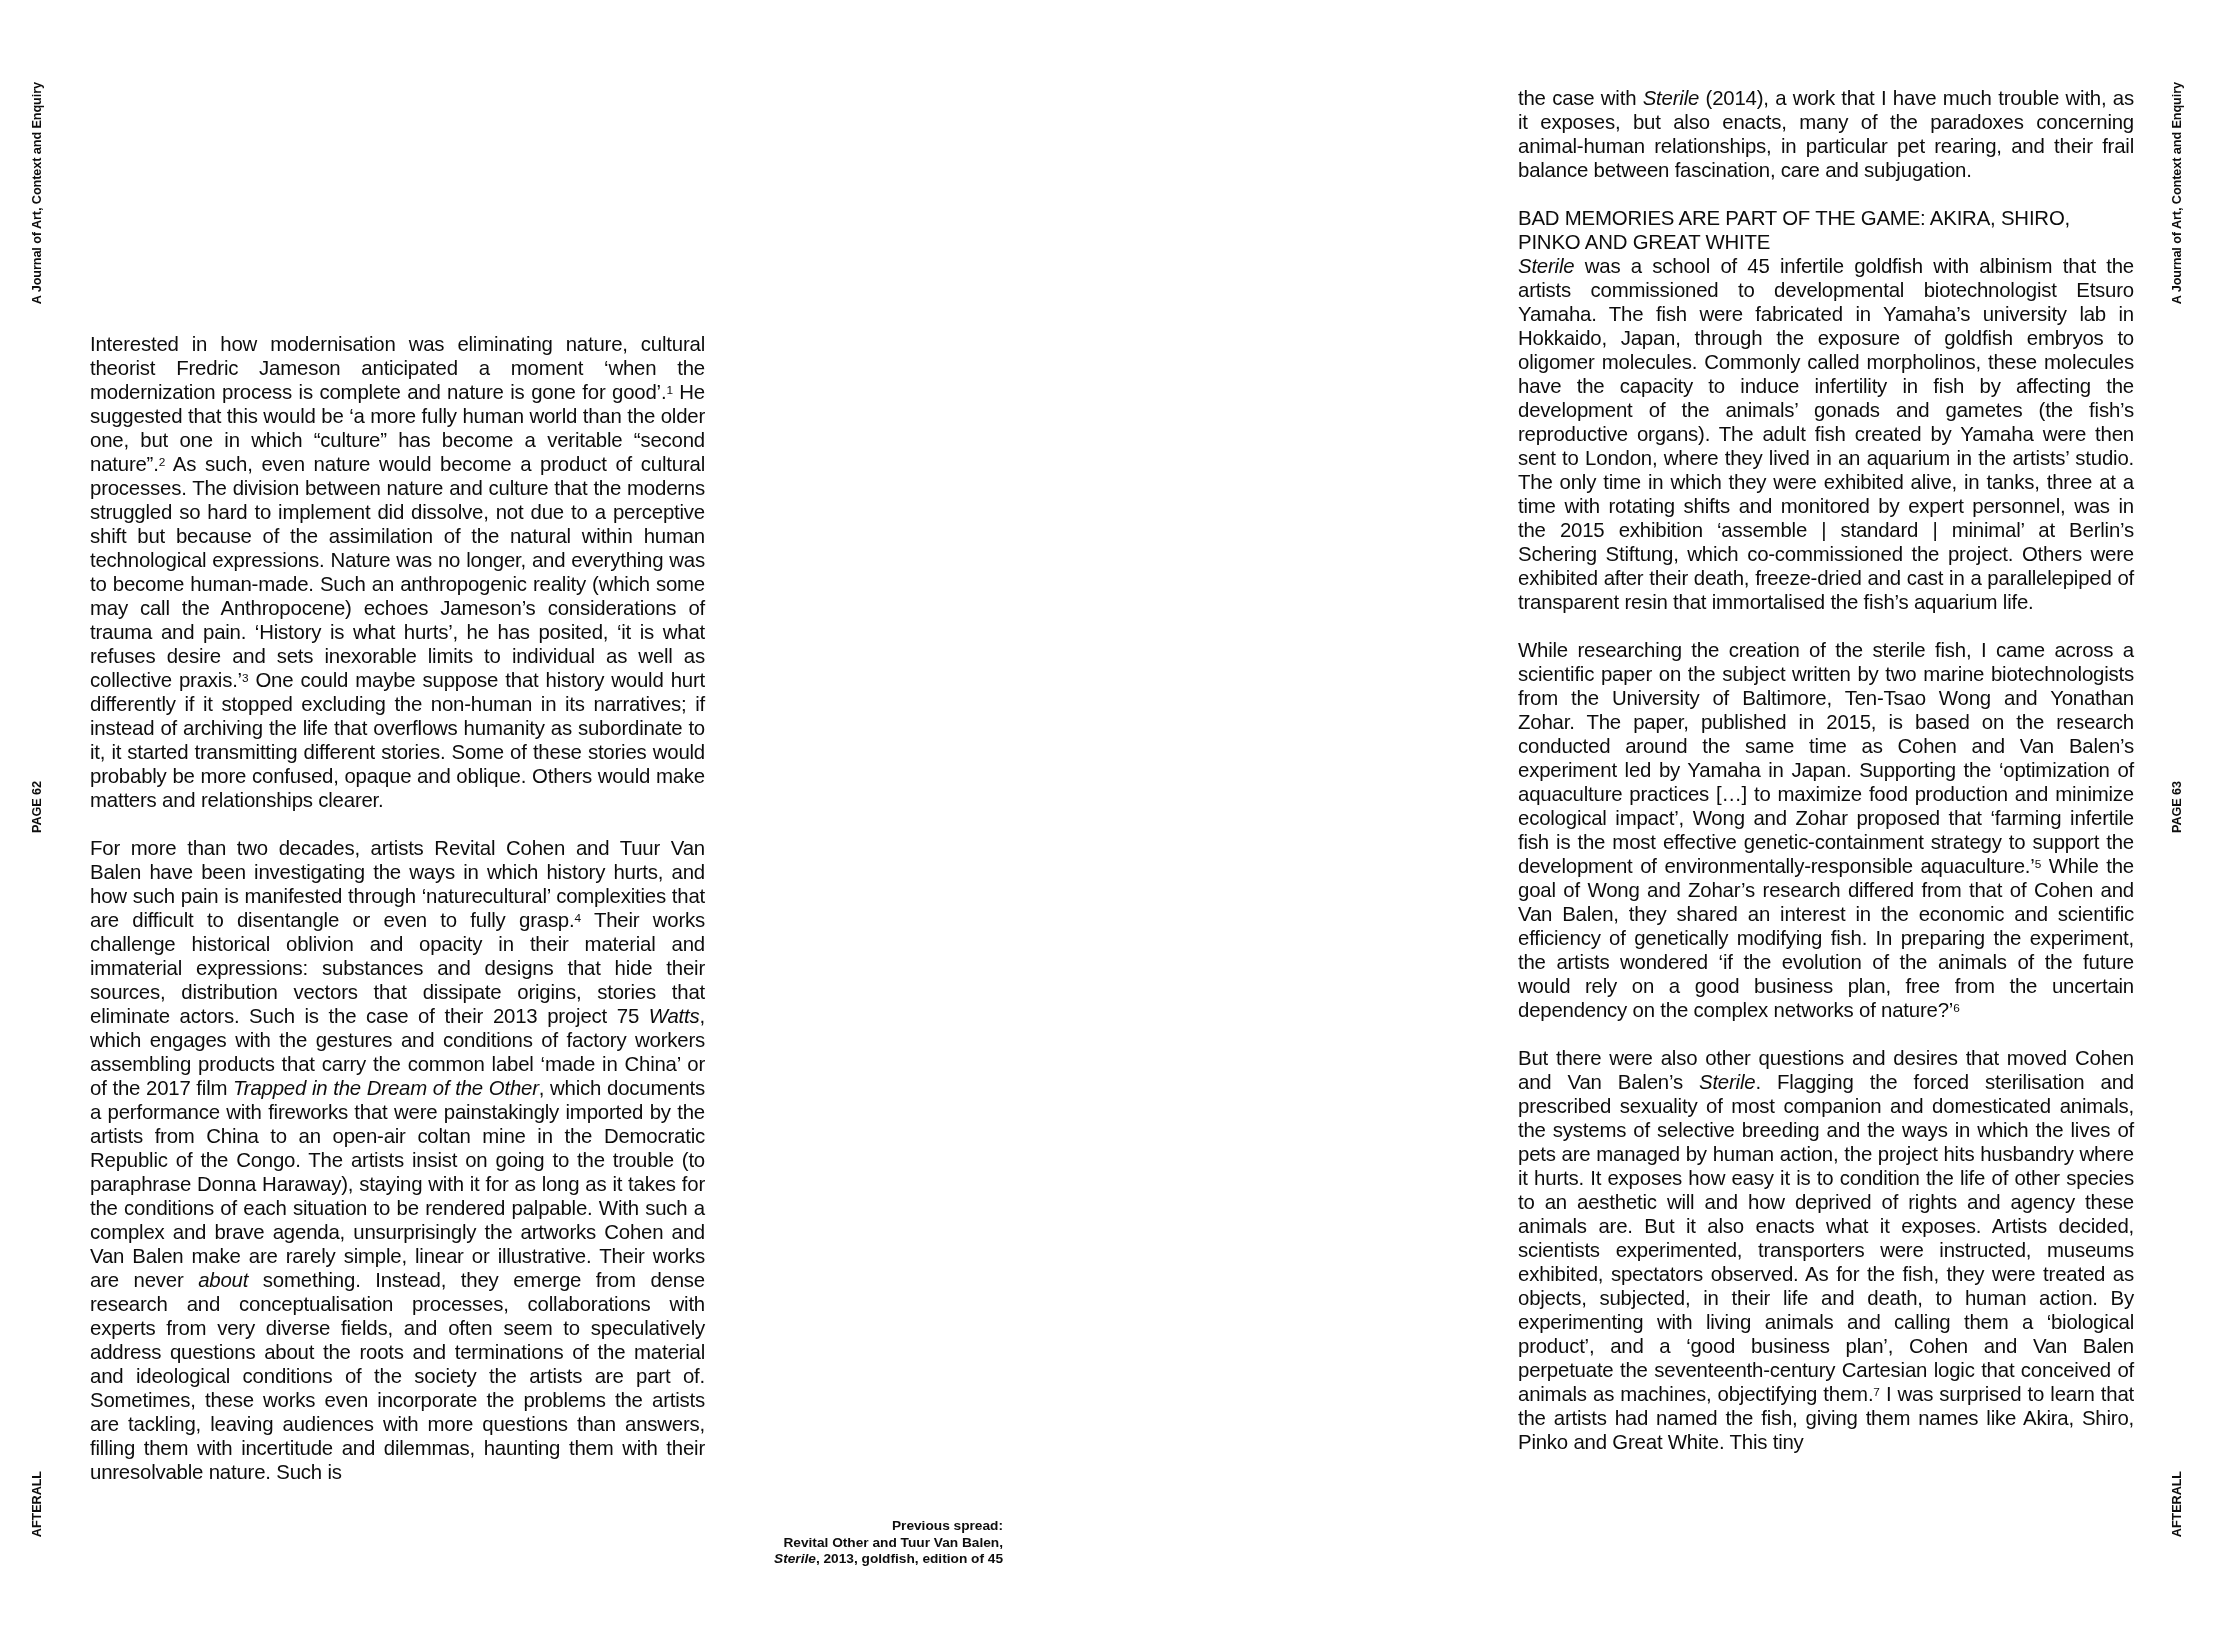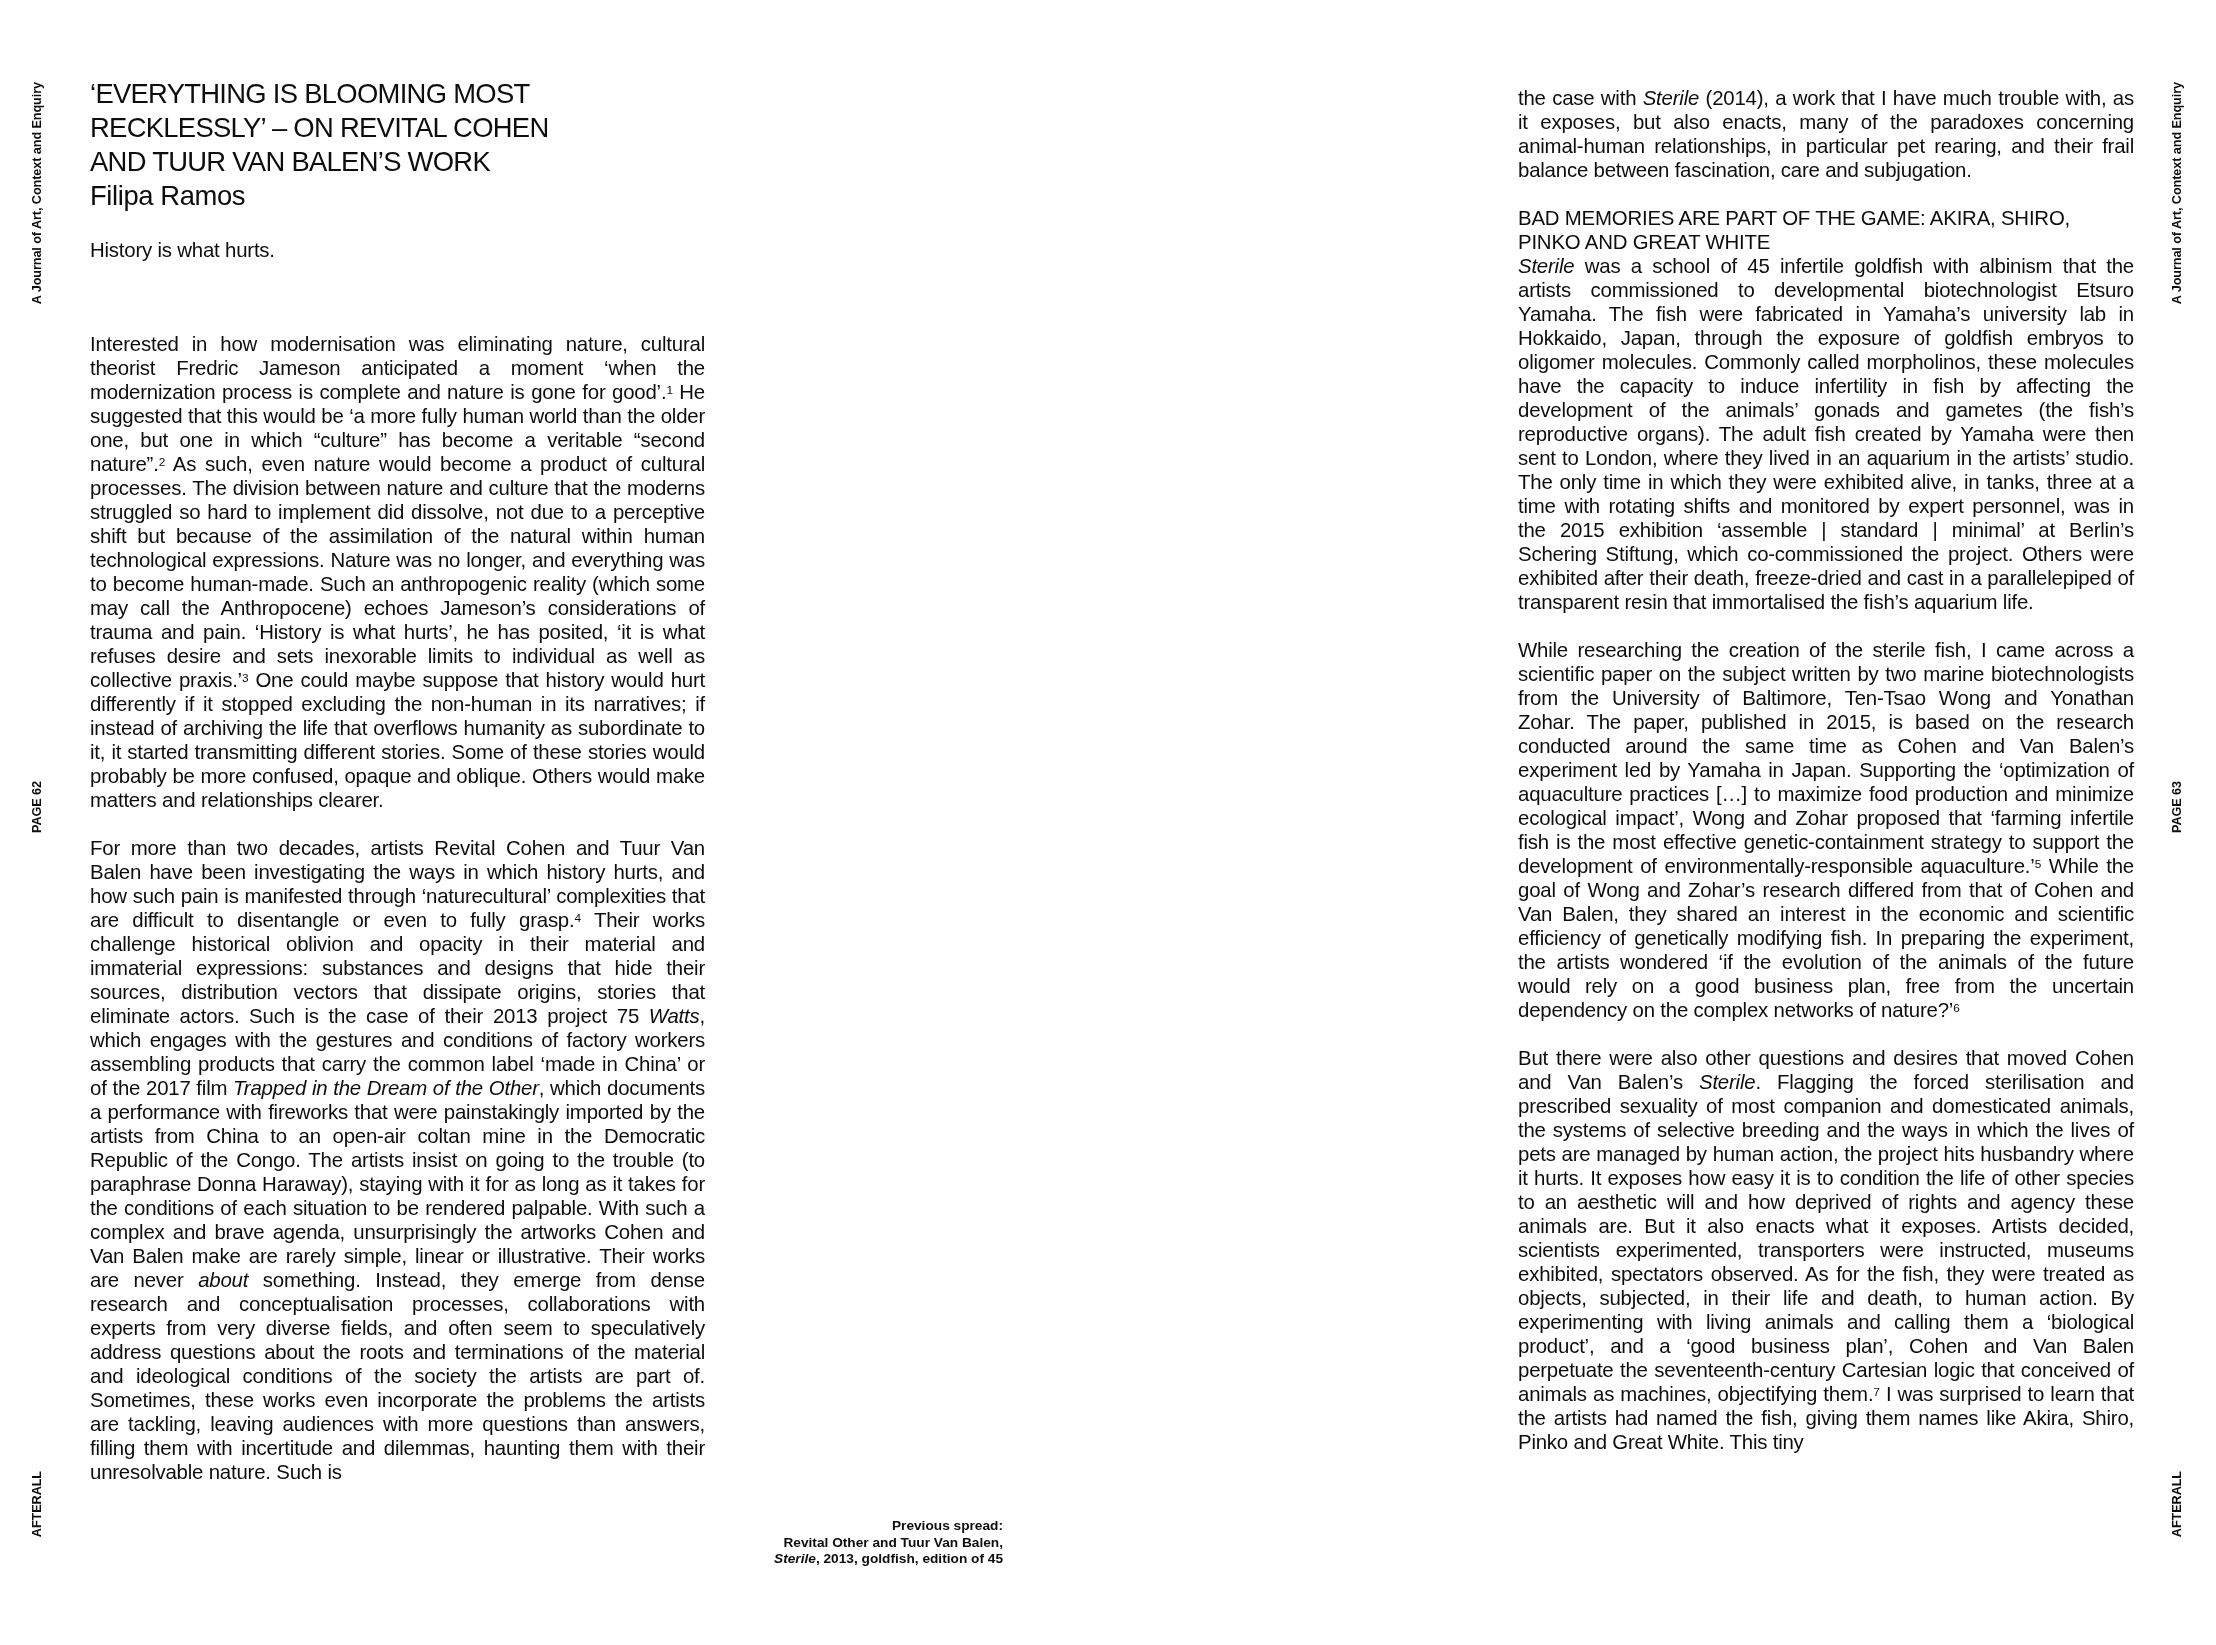--- a/index.html
+++ b/index.html
@@ -79,28 +79,21 @@
 
   <div class="vert edge-lt">A Journal of Art, Context and Enquiry</div>
   <div class="vert edge-lp">PAGE 62</div>
   <div class="vert edge-lb">AFTERALL</div>
 
   <div class="vert edge-rt">A Journal of Art, Context and Enquiry</div>
   <div class="vert edge-rp">PAGE 63</div>
   <div class="vert edge-rb">AFTERALL</div>
 
   <div class="col col-left">
-    <div class="title-block">
-      <h1 class="title">‘EVERYTHING IS BLOOMING MOST
-RECKLESSLY’ – ON REVITAL COHEN
-AND TUUR VAN BALEN’S WORK</h1>
-      <div class="author">Filipa Ramos</div>
-    </div>
     <div class="epigraph">
-        <p><span>History is what hurts.</span></p>
       </div>
     <div class="bodytext body-left">
         <p><span>Interested in how modernisation was eliminating nature, cultural theorist Fredric Jameson anticipated a moment ‘when the modernization process is complete and nature is gone for good’.</span><sup>1</sup><span> He suggested that this would be ‘a more fully human world than the older one, but one in which “culture” has become a veritable “second nature”.</span><sup>2</sup><span> As such, even nature would become a product of cultural processes. The division between nature and culture that the moderns struggled so hard to implement did dissolve, not due to a perceptive shift but because of the assimilation of the natural within human technological expressions. Nature was no longer, and everything was to become human-made. Such an anthropogenic reality (which some may call the Anthropocene) echoes Jameson’s considerations of trauma and pain. ‘History is what hurts’, he has posited, ‘it is what refuses desire and sets inexorable limits to individual as well as collective praxis.’</span><sup>3</sup><span> One could maybe suppose that history would hurt differently if it stopped excluding the non-human in its narratives; if instead of archiving the life that overflows humanity as subordinate to it, it started transmitting different stories. Some of these stories would probably be more confused, opaque and oblique. Others would make matters and relationships clearer.</span></p>
         <p><span>For more than two decades, artists Revital Cohen and Tuur Van Balen have been investigating the ways in which history hurts, and how such pain is manifested through ‘naturecultural’ complexities that are difficult to disentangle or even to fully grasp.</span><sup>4</sup><span> Their works challenge historical oblivion and opacity in their material and immaterial expressions: substances and designs that hide their sources, distribution vectors that dissipate origins, stories that eliminate actors. Such is the case of their 2013 project 75 </span><em>Watts</em><span>, which engages with the gestures and conditions of factory workers assembling products that carry the common label ‘made in China’ or of the 2017 film </span><em>Trapped in the Dream of the Other</em><span>, which documents a performance with fireworks that were painstakingly imported by the artists from China to an open-air coltan mine in the Democratic Republic of the Congo. The artists insist on going to the trouble (to paraphrase Donna Haraway), staying with it for as long as it takes for the conditions of each situation to be rendered palpable. With such a complex and brave agenda, unsurprisingly the artworks Cohen and Van Balen make are rarely simple, linear or illustrative. Their works are never </span><em>about</em><span> something. Instead, they emerge from dense research and conceptualisation processes, collaborations with experts from very diverse fields, and often seem to speculatively address questions about the roots and terminations of the material and ideological conditions of the society the artists are part of. Sometimes, these works even incorporate the problems the artists are tackling, leaving audiences with more questions than answers, filling them with incertitude and dilemmas, haunting them with their unresolvable nature. Such is</span></p>
       </div>
   </div>
 
   <div class="col col-right">
     <div class="bodytext body-right">
       <div>

